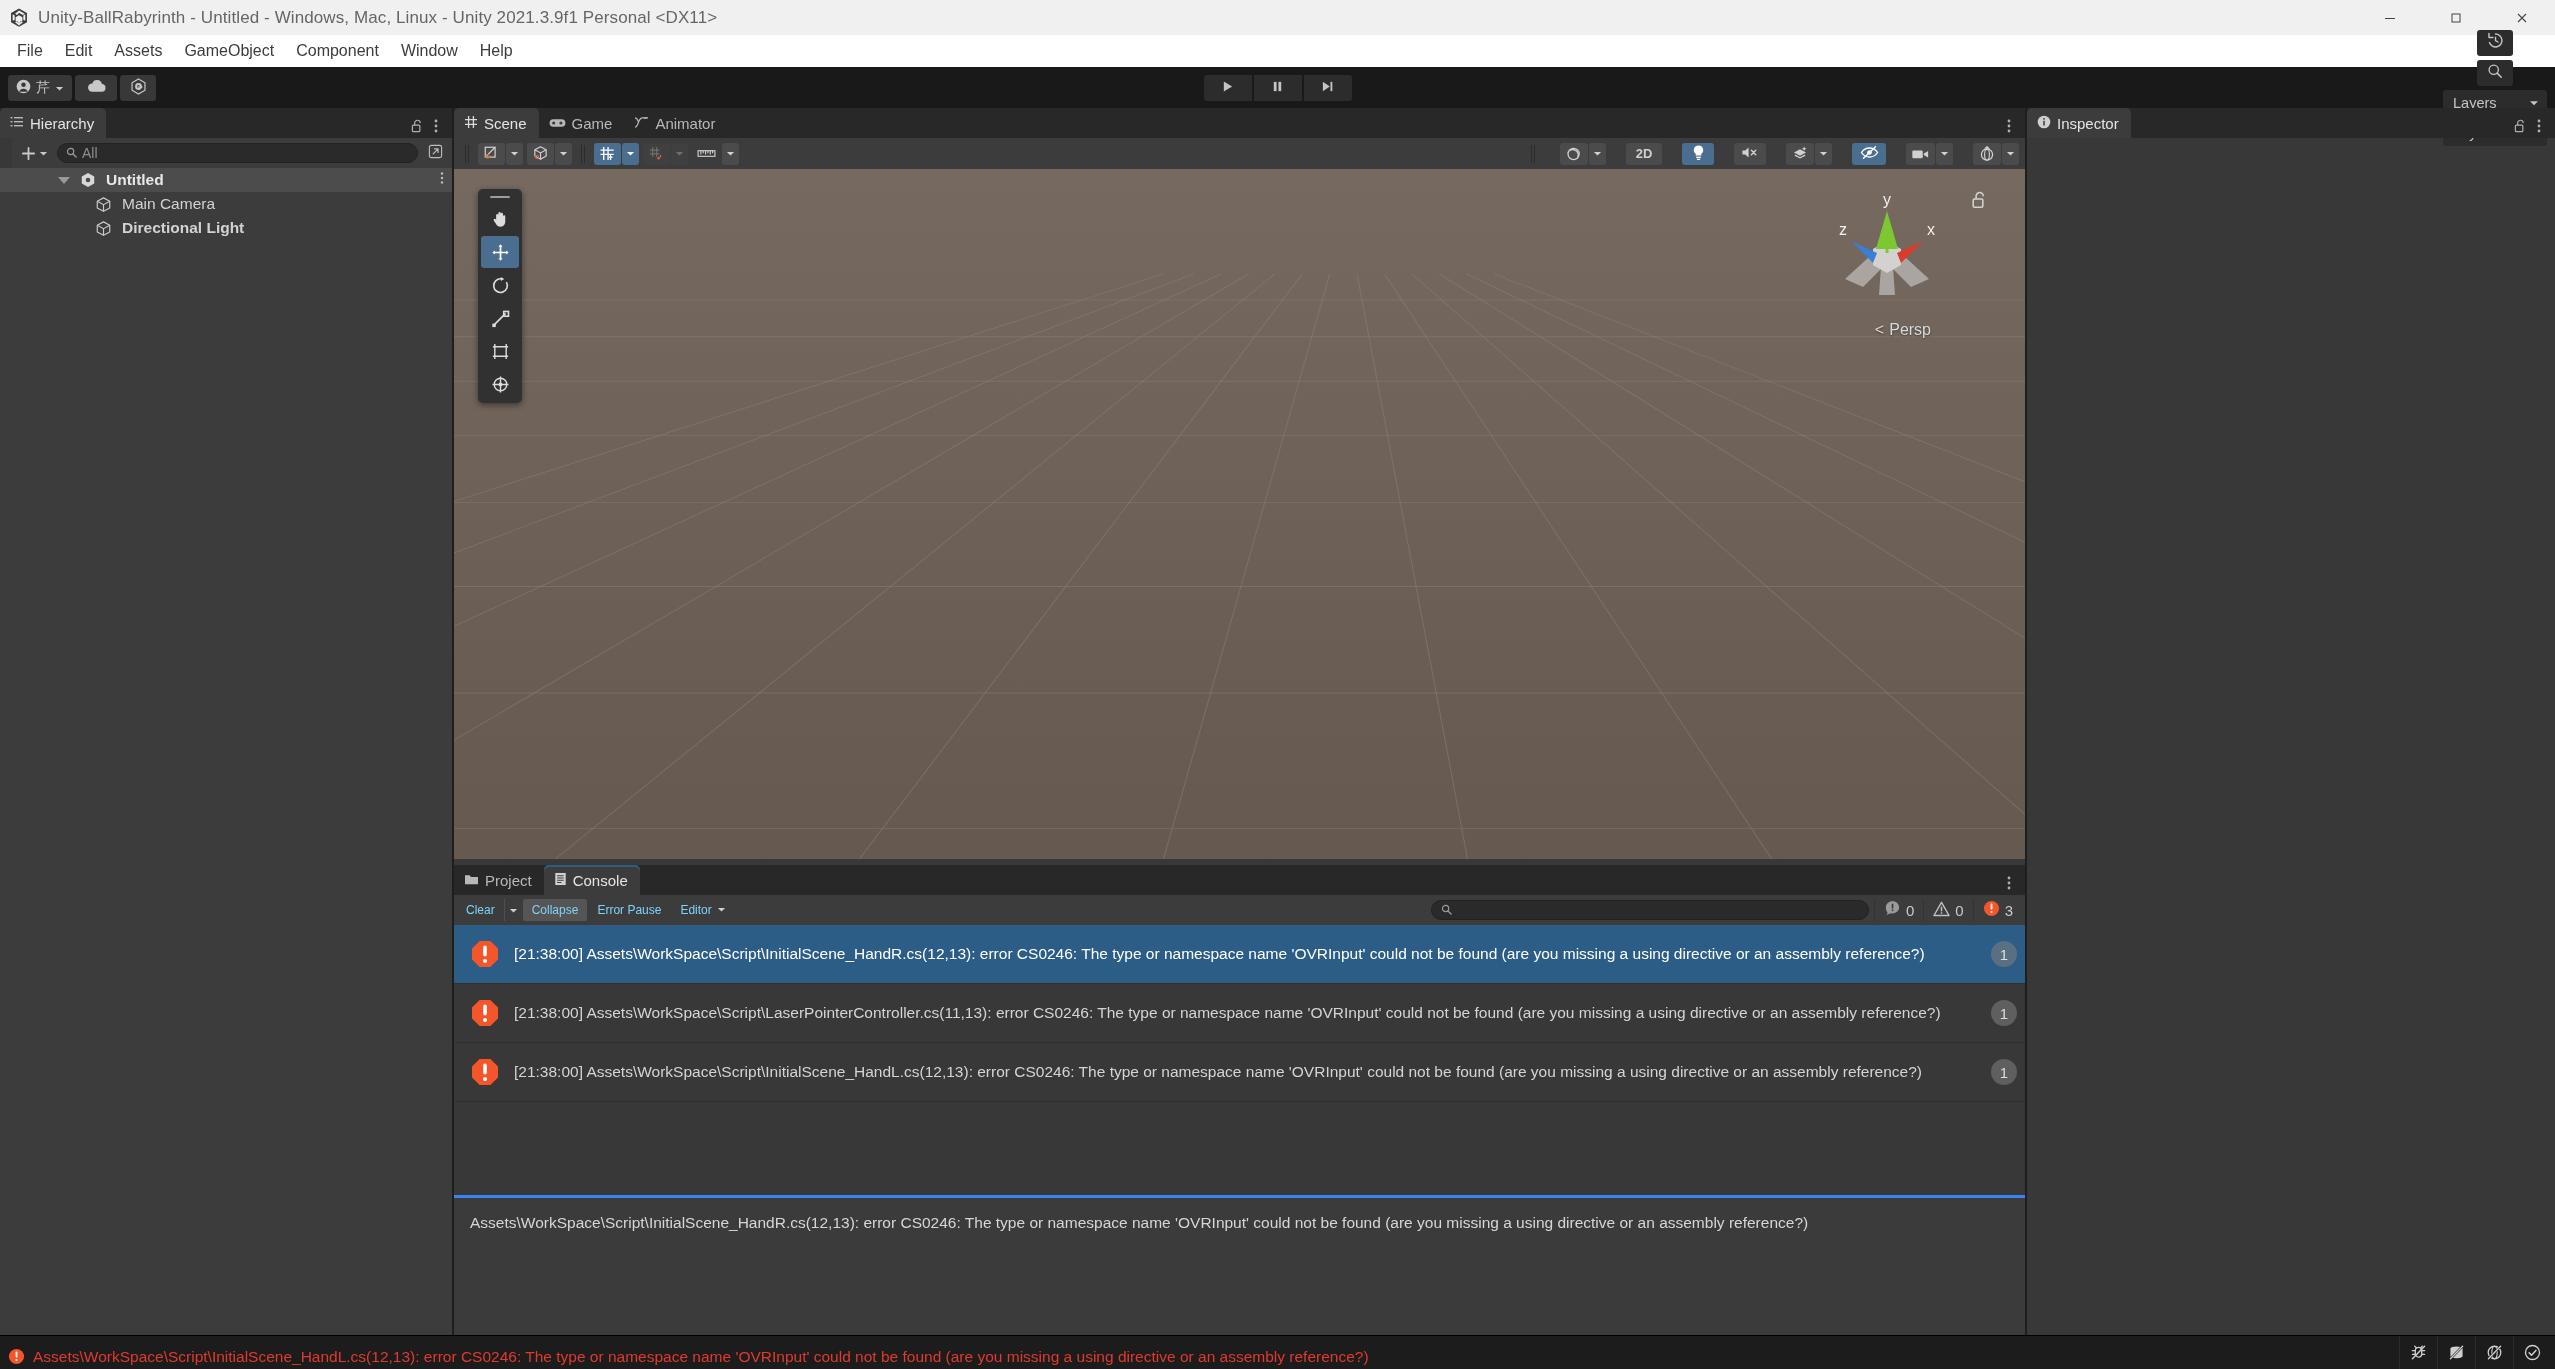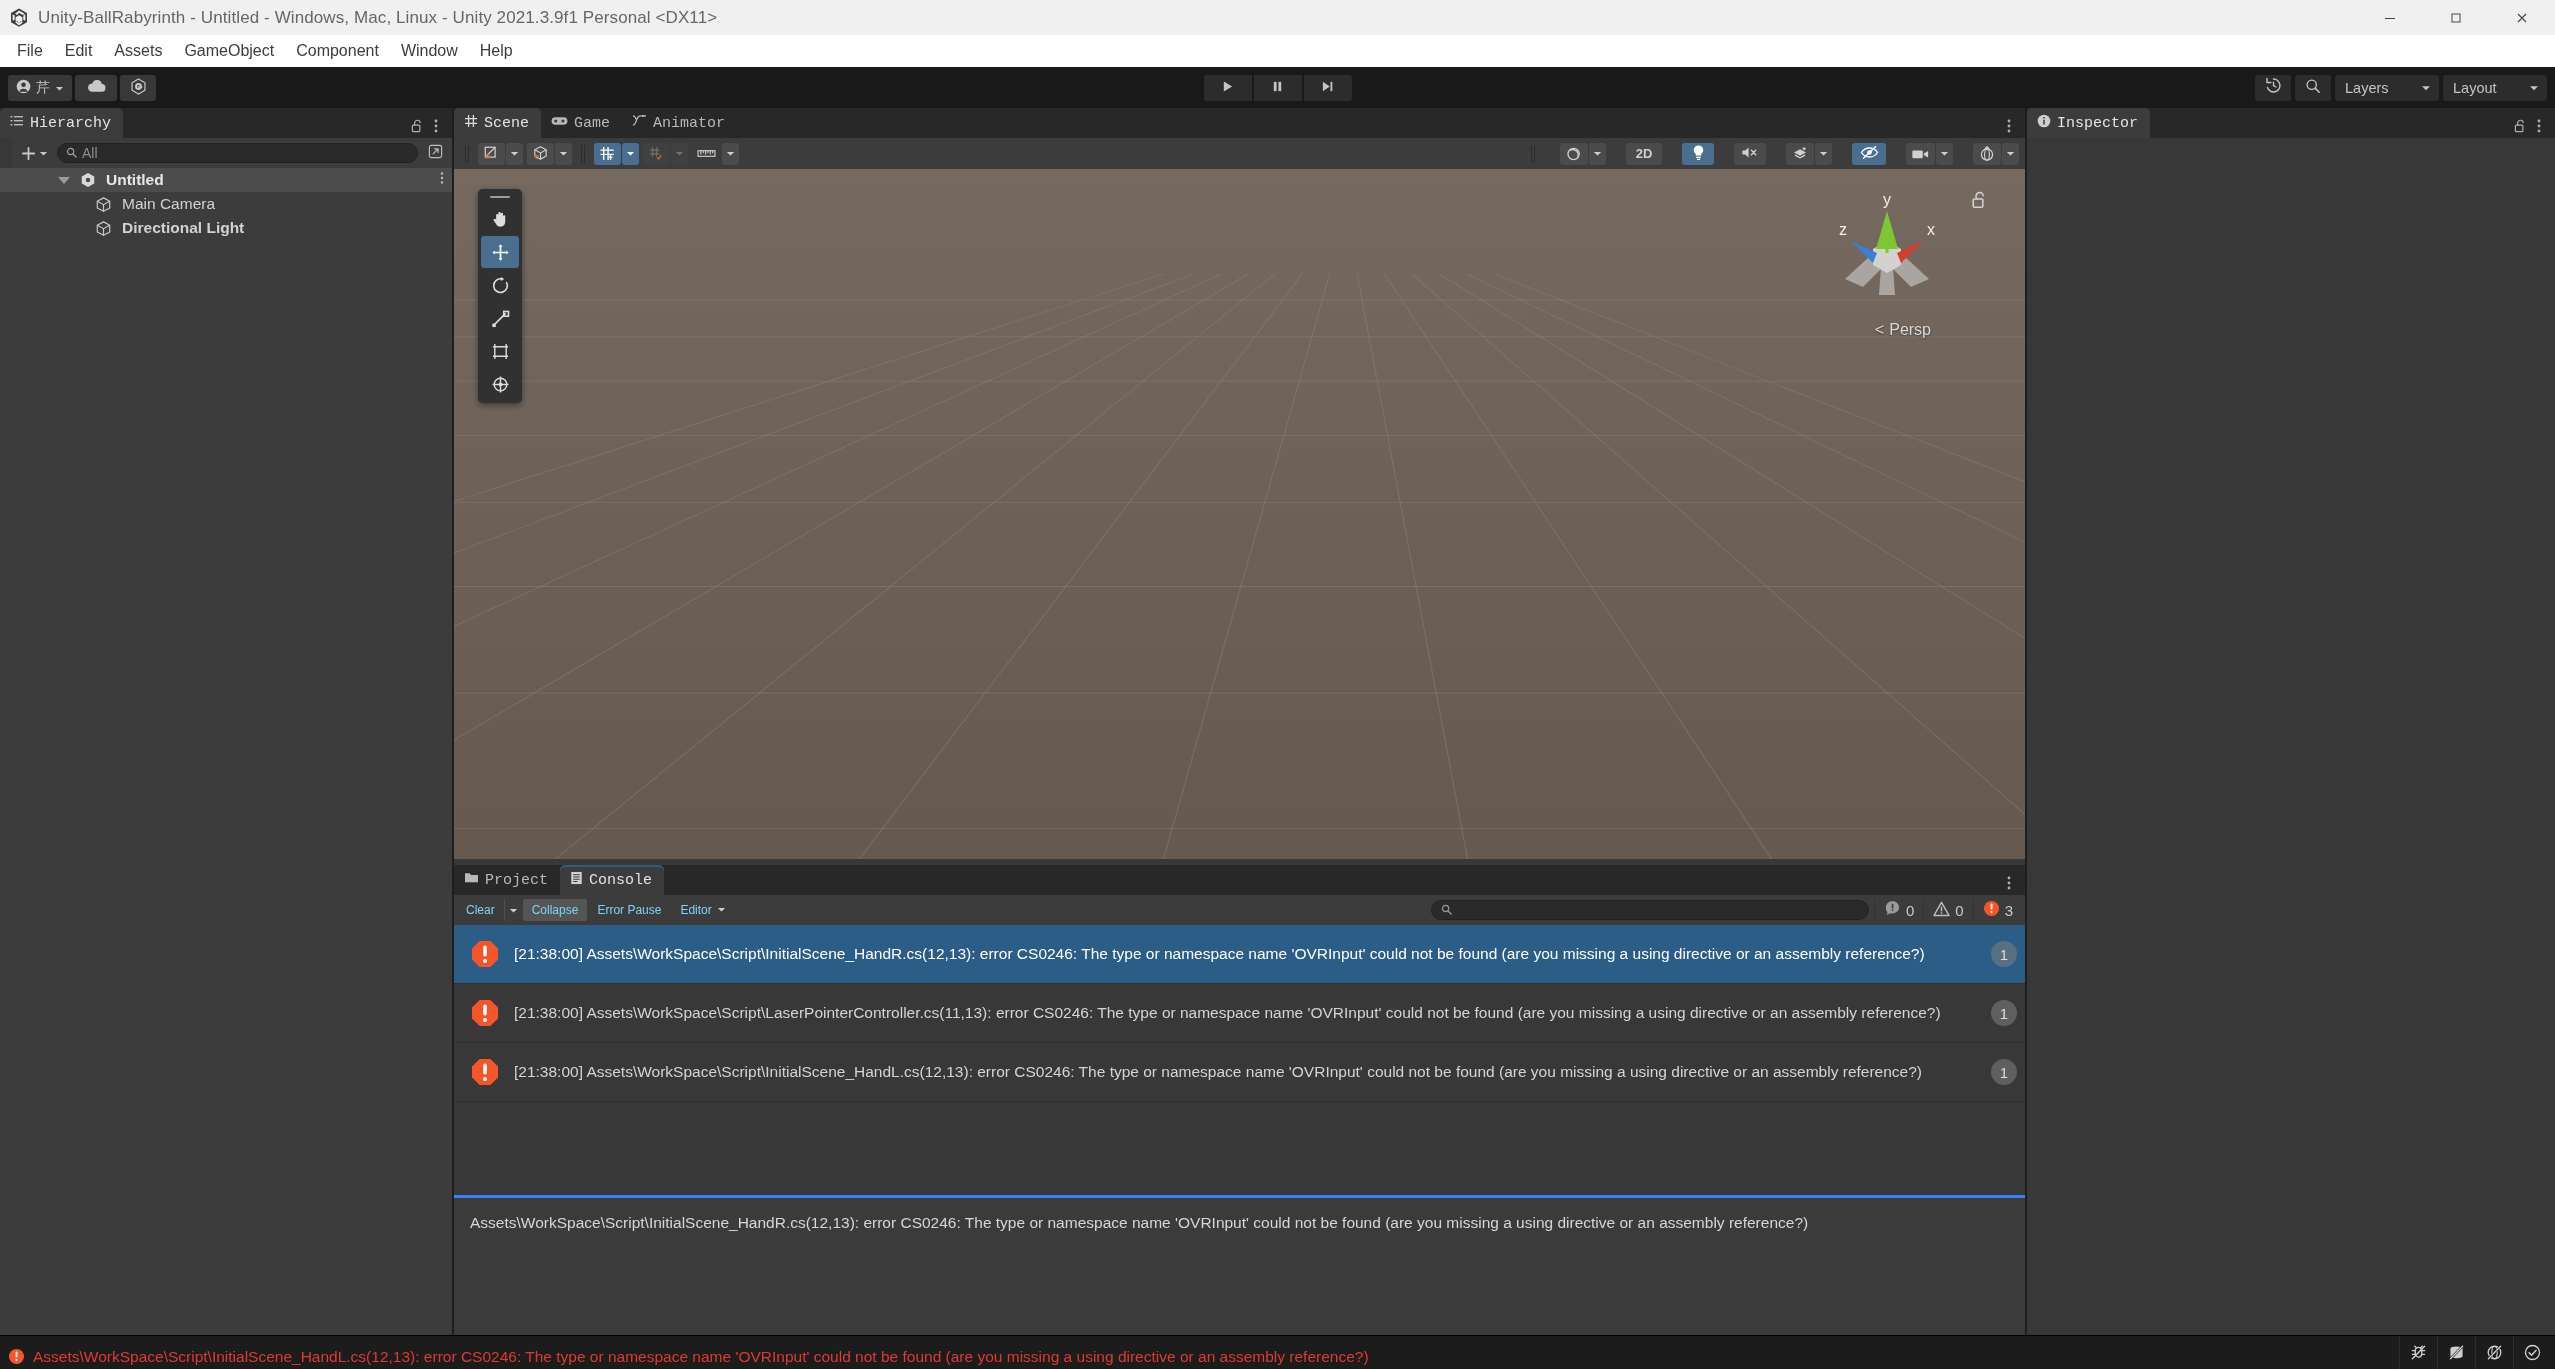--- a/index.html
+++ b/index.html
@@ -49,21 +49,21 @@
   .play-group {
     position: absolute; left: 50%; transform: translateX(-50%);
     display: flex; align-items: center; gap: 2px;
   }
   .play-btn {
     width: 48px; height: 26px; background: #2c2c2c; display: flex;
     align-items: center; justify-content: center; color: #c4c4c4;
   }
   .play-btn:first-child { border-radius: 3px 0 0 3px; }
   .play-btn:last-child { border-radius: 0 3px 3px 0; }
-  .tb-right { margin-left: auto; display: flex; align-items: center; gap: 4px; }
+  .tb-right { margin-left: auto; display: flex; align-items: center; gap: 4px; flex-direction: column; }
   .tb-icon-btn {
     width: 36px; height: 26px; background: #2c2c2c; border-radius: 3px;
     display: flex; align-items: center; justify-content: center; color: #c4c4c4;
   }
   .tb-dropdown {
     height: 26px; min-width: 104px; background: #2c2c2c; border-radius: 3px;
     display: flex; align-items: center; justify-content: space-between;
     padding: 0 8px 0 10px; color: #c4c4c4; font-size: 14.5px;
   }
 
@@ -71,21 +71,21 @@
   .body { flex: 1 1 auto; display: flex; min-height: 0; background: #1e1e1e; padding: 0; }
 
   
   .panel { display: flex; flex-direction: column; min-height: 0; background: #383838; }
   .panel-tabbar {
     height: 30px; flex: 0 0 30px; background: #282828; display: flex; align-items: flex-end;
     position: relative;
   }
   .panel-tab {
     height: 30px; padding: 0 12px 0 10px; display: flex; align-items: center; gap: 6px;
-    font-size: 15px; color: #b8b8b8; background: transparent; border-radius: 5px 5px 0 0; font-family: Liberation Mono, monospace;
+    font-size: 15px; color: #b8b8b8; background: transparent; border-radius: 5px 5px 0 0;
   }
   .panel-tab.active { background: #3c3c3c; color: #e4e4e4; }
   .panel-tab.active.focused { box-shadow: inset 0 2px 0 0 #2c5d87; }
   .tabbar-right { margin-left: auto; display: flex; align-items: center; gap: 2px; padding-right: 7px; }
   .tabbar-btn { width: 18px; height: 24px; display: flex; align-items: center; justify-content: center; color: #b0b0b0; }
 
   
   .hierarchy { width: 452px; flex: 0 0 452px; }
   .hier-toolbar {
     height: 30px; flex: 0 0 30px; background: #3c3c3c; display: flex; align-items: center;

